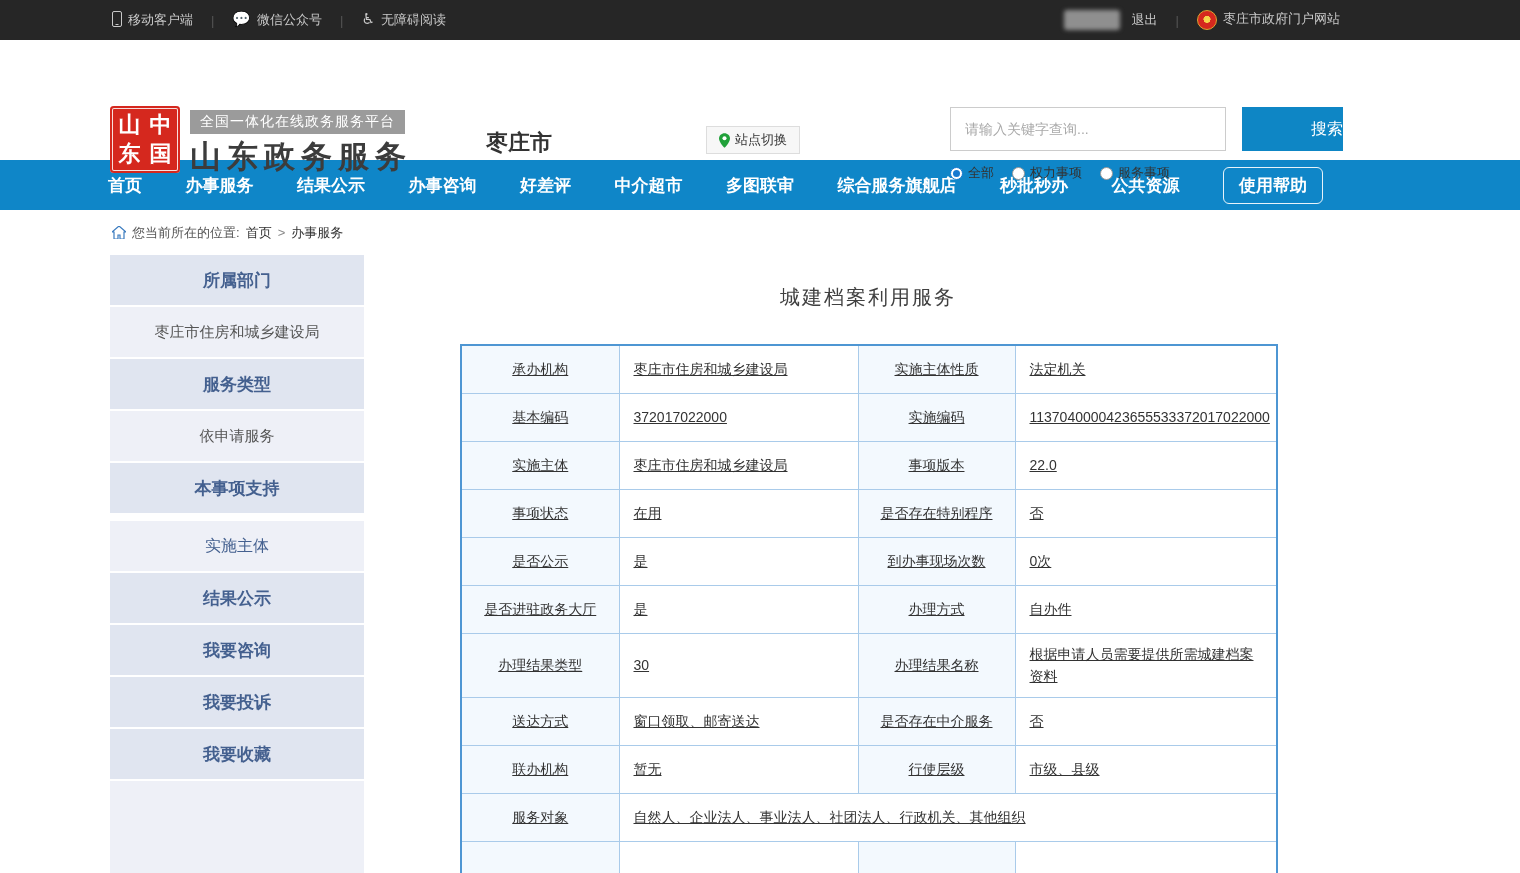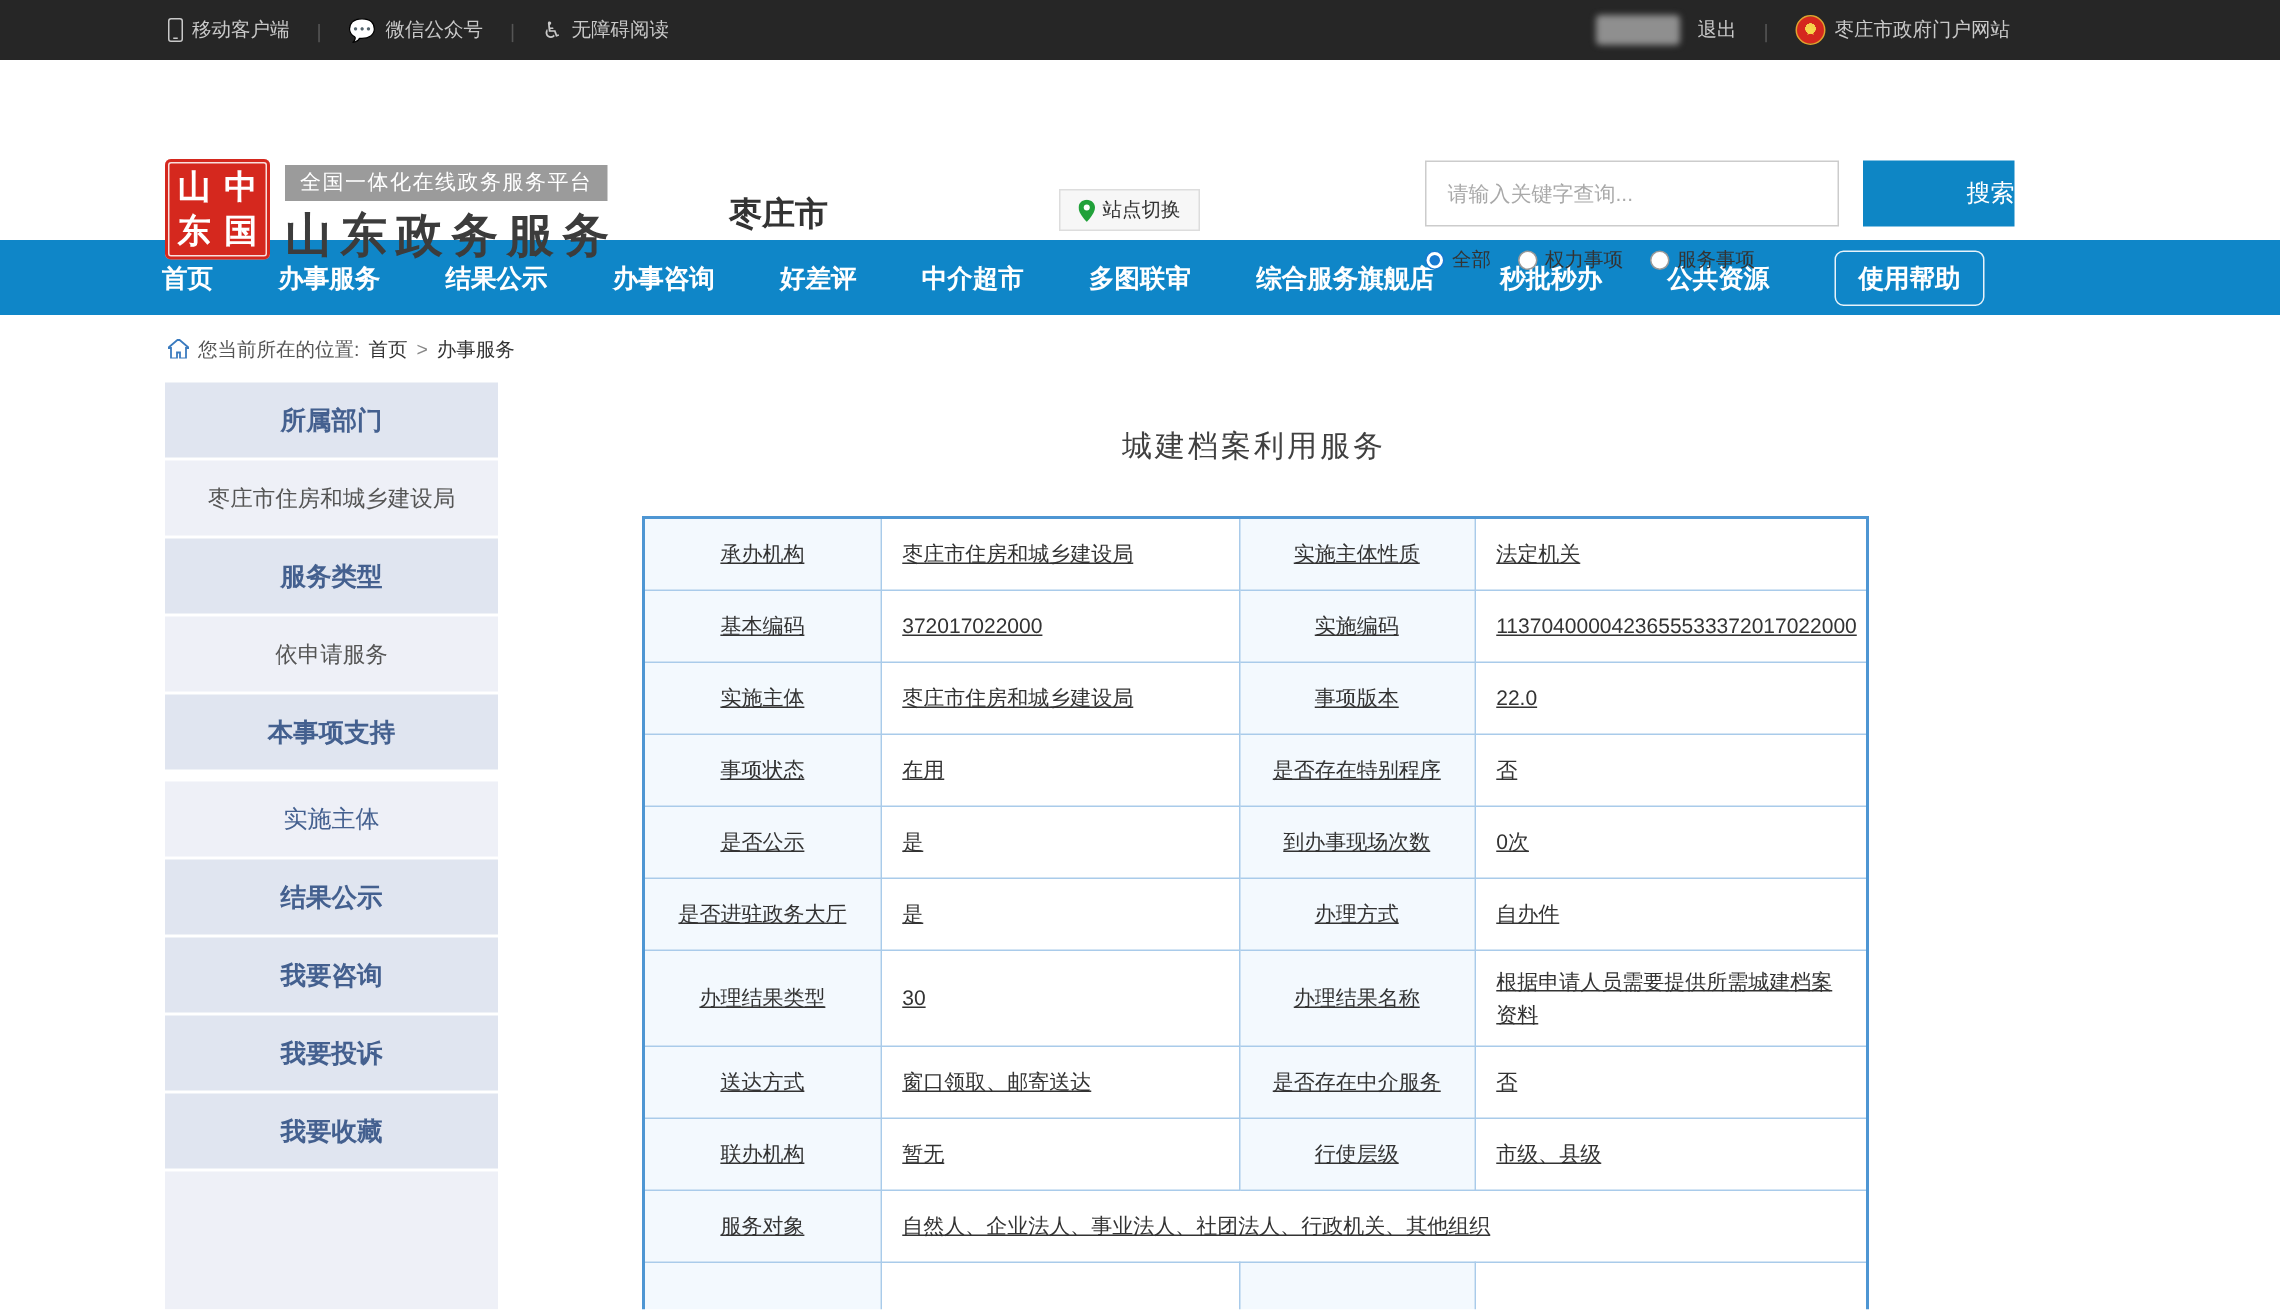--- a/index.html
+++ b/index.html
@@ -5,21 +5,21 @@
   * { margin:0; padding:0; box-sizing:border-box; }
   html,body { width:1520px; height:873px; overflow:hidden; background:#fff;
     font-family:"Liberation Sans","DejaVu Sans",sans-serif; }
   .page { position:relative; width:1520px; height:873px; overflow:hidden; background:#fff; }
 
   
   .topbar { height:40px; background:#262626; display:flex; align-items:center;
     justify-content:space-between; padding:0 180px 0 112px; color:#c9c9c9; font-size:13px; }
   .topbar .grp { display:flex; align-items:center; gap:12px; }
   .topbar .sep { color:#555; margin:0 6px; }
-  .tb-item { display:flex; align-items:center; gap:6px; cursor:pointer; }
+  .tb-item { display:flex; gap:6px; cursor:pointer; }
   .phone-glyph { display:inline-block; width:10px; height:16px; border:1.5px solid #c9c9c9; border-radius:2px; position:relative; }
   .phone-glyph:after { content:""; position:absolute; left:50%; bottom:1px; transform:translateX(-50%); width:3px; height:1.5px; background:#c9c9c9; }
   .wc-glyph, .acc-glyph { font-size:15px; line-height:1; color:#c9c9c9; }
   .blur-name { width:56px; height:20px; background:#8f8f8f; border-radius:3px; filter:blur(2px); }
   .emblem { width:20px; height:20px; border-radius:50%; background:radial-gradient(circle at 50% 45%, #f5d24b 0 26%, #d5281e 27% 100%); border:1px solid #e0a32e; display:flex; align-items:center; justify-content:center; color:#f7d94c; font-size:9px; line-height:1; }
 
   
   .header { position:relative; height:120px; background:#fff; }
   .seal { position:absolute; left:110px; top:66px; width:70px; height:67px; background:#d5281e;
     border-radius:4px; padding:4px; display:grid; grid-template-columns:1fr 1fr; grid-template-rows:1fr 1fr;
@@ -52,21 +52,21 @@
     border-radius:6px; padding:6px 15px; cursor:pointer; white-space:nowrap; }
 
   
   .breadcrumb { height:45px; display:flex; align-items:center; gap:6px; padding-left:112px; font-size:13px; color:#555; }
   .crumb-link { color:#333; cursor:pointer; }
   .crumb-sep { color:#888; }
   .home-glyph { width:14px; height:13px; }
 
   
   .content { display:flex; align-items:flex-start; }
-  .sidebar { width:222px; margin-left:110px; display:flex; flex-direction:column; min-height:618px; }
+  .sidebar { width:254px; margin-left:110px; display:flex; flex-direction:column; min-height:618px; }
   .side-row { height:50px; display:flex; align-items:center; justify-content:center; margin-bottom:2px; cursor:pointer; }
   .side-row.header { background:#e0e5f0; color:#44608f; font-weight:bold; font-size:17px; }
   .side-row.sub { background:#eef0f7; color:#555; font-size:15px; }
   .side-row.link { background:#eef0f7; color:#44608f; font-size:16px; }
   .side-gap { height:6px; background:#fff; }
   .side-fill { flex:1; background:#eef0f7; }
 
   .main { flex:1; }
   .page-title { text-align:center; width:816px; margin:29px 0 0 96px; font-size:20px; color:#404040; letter-spacing:2px; }
 

